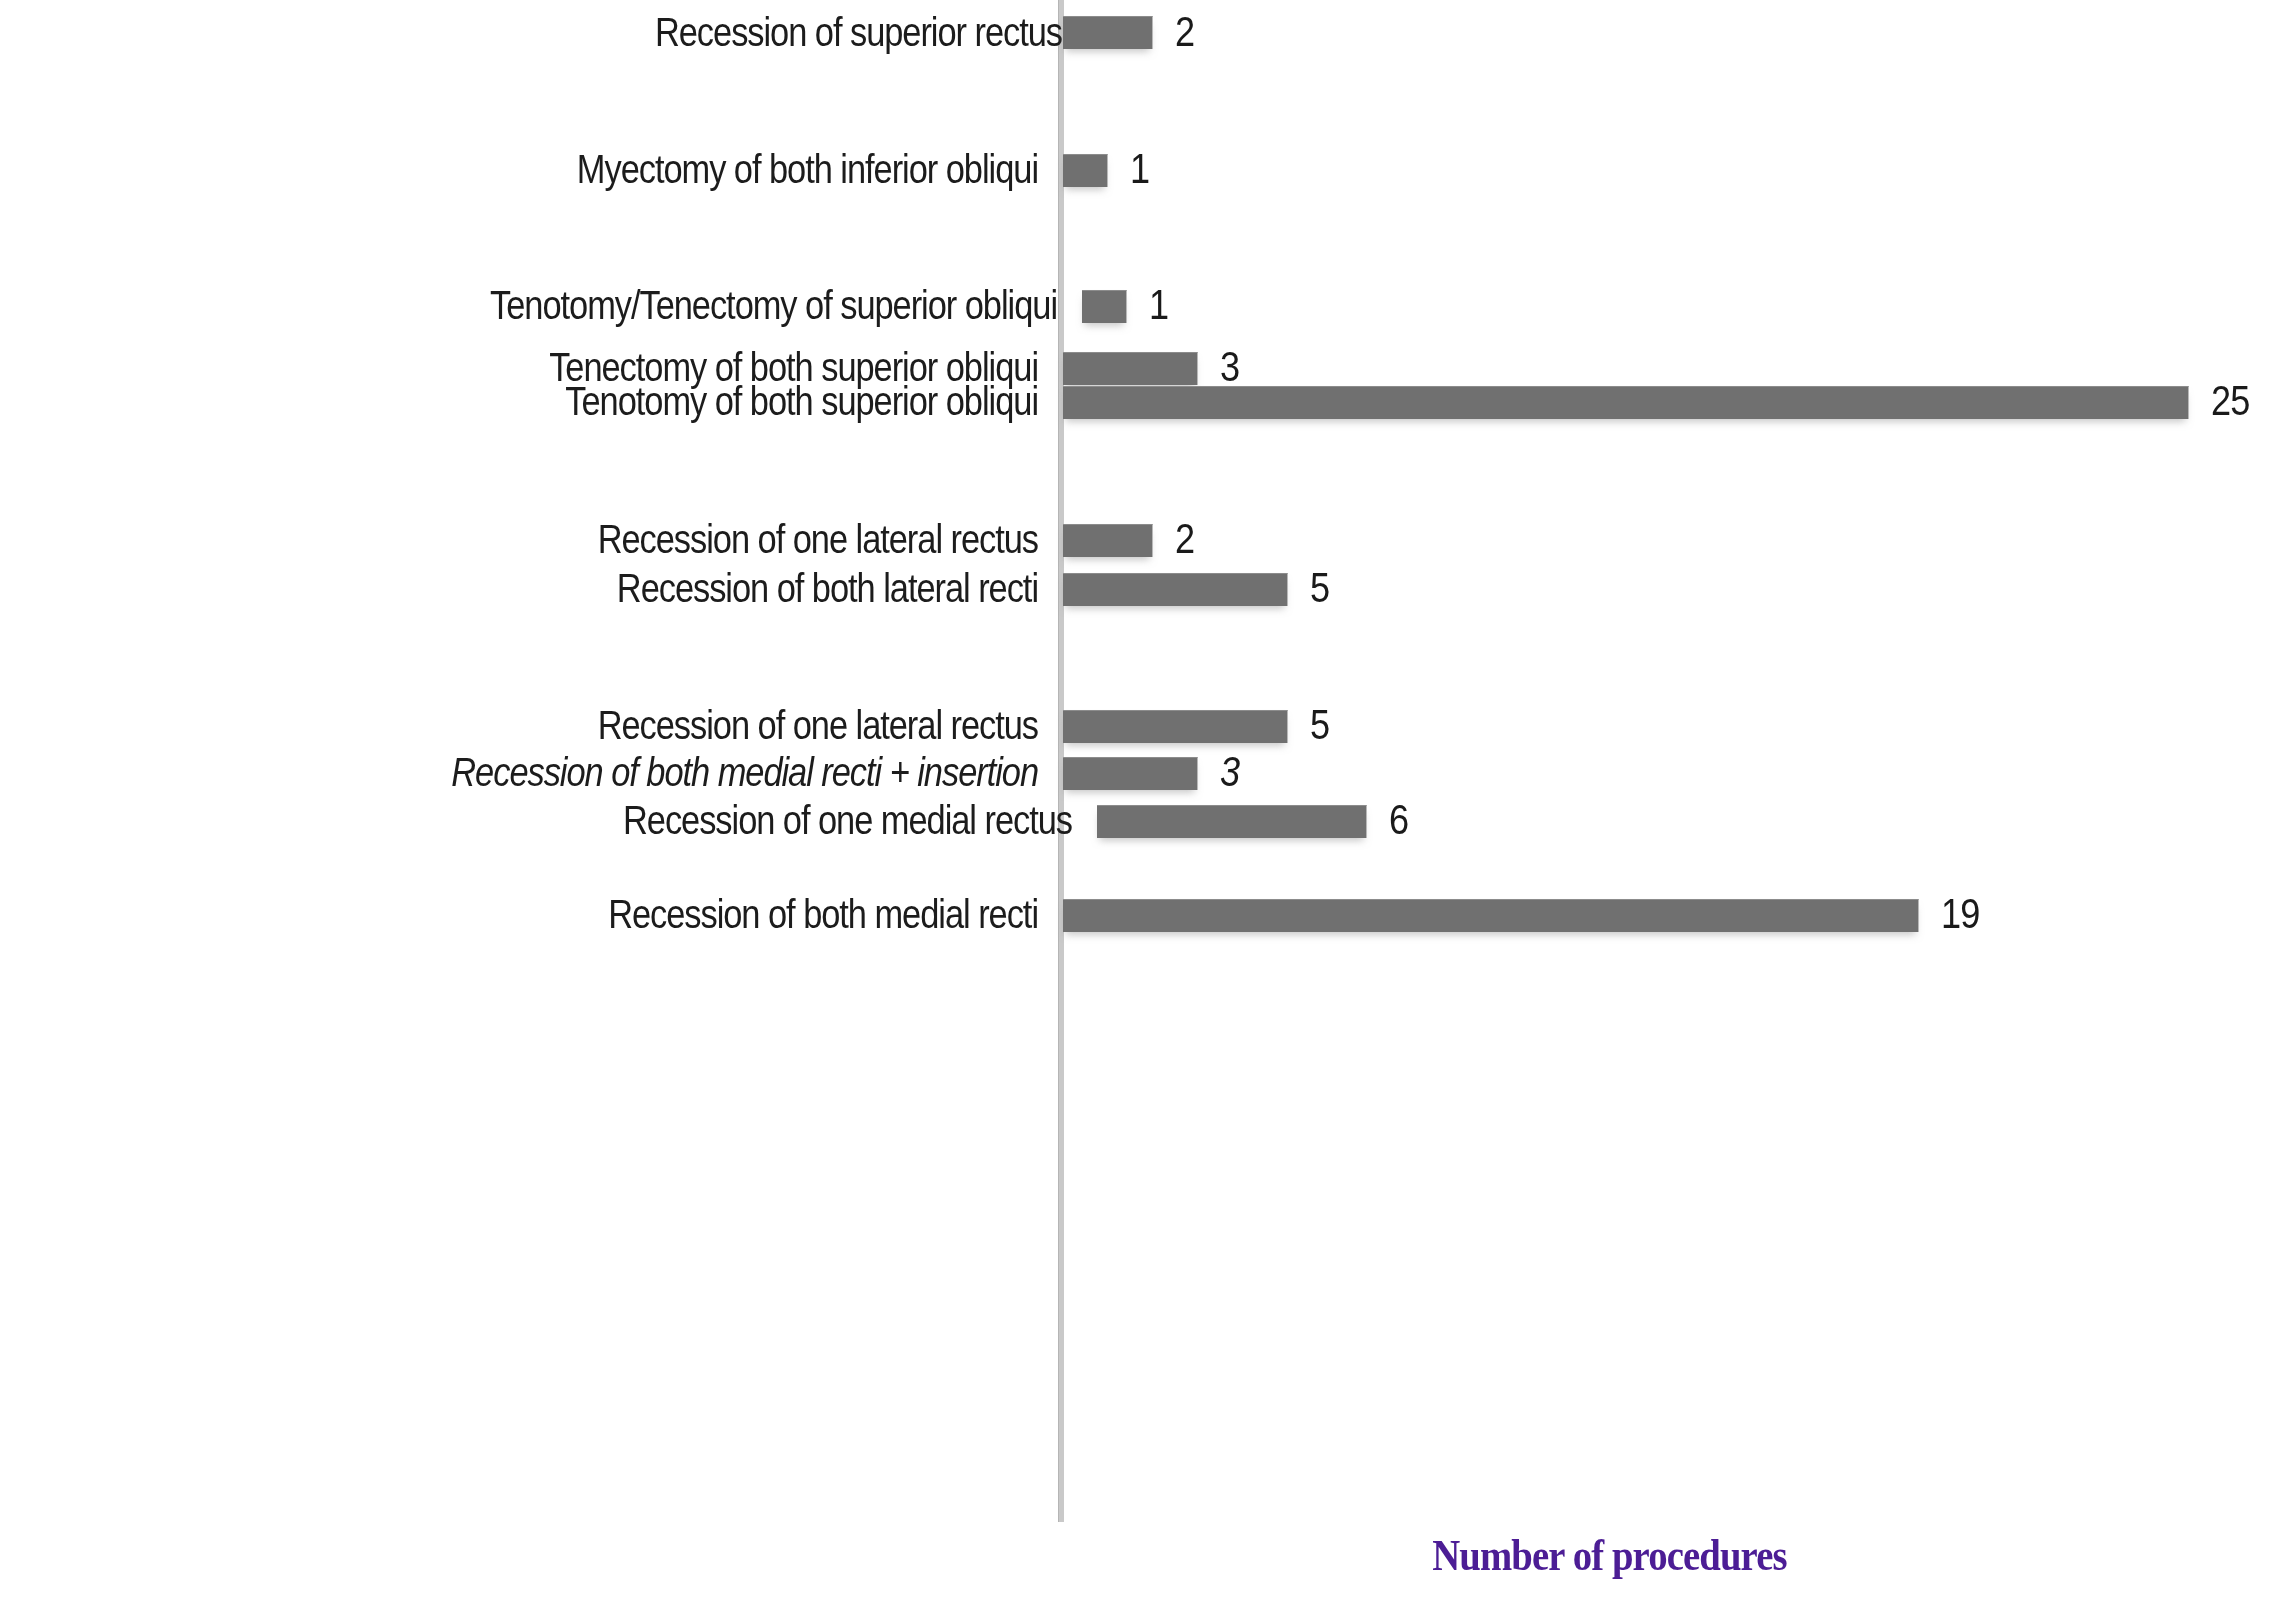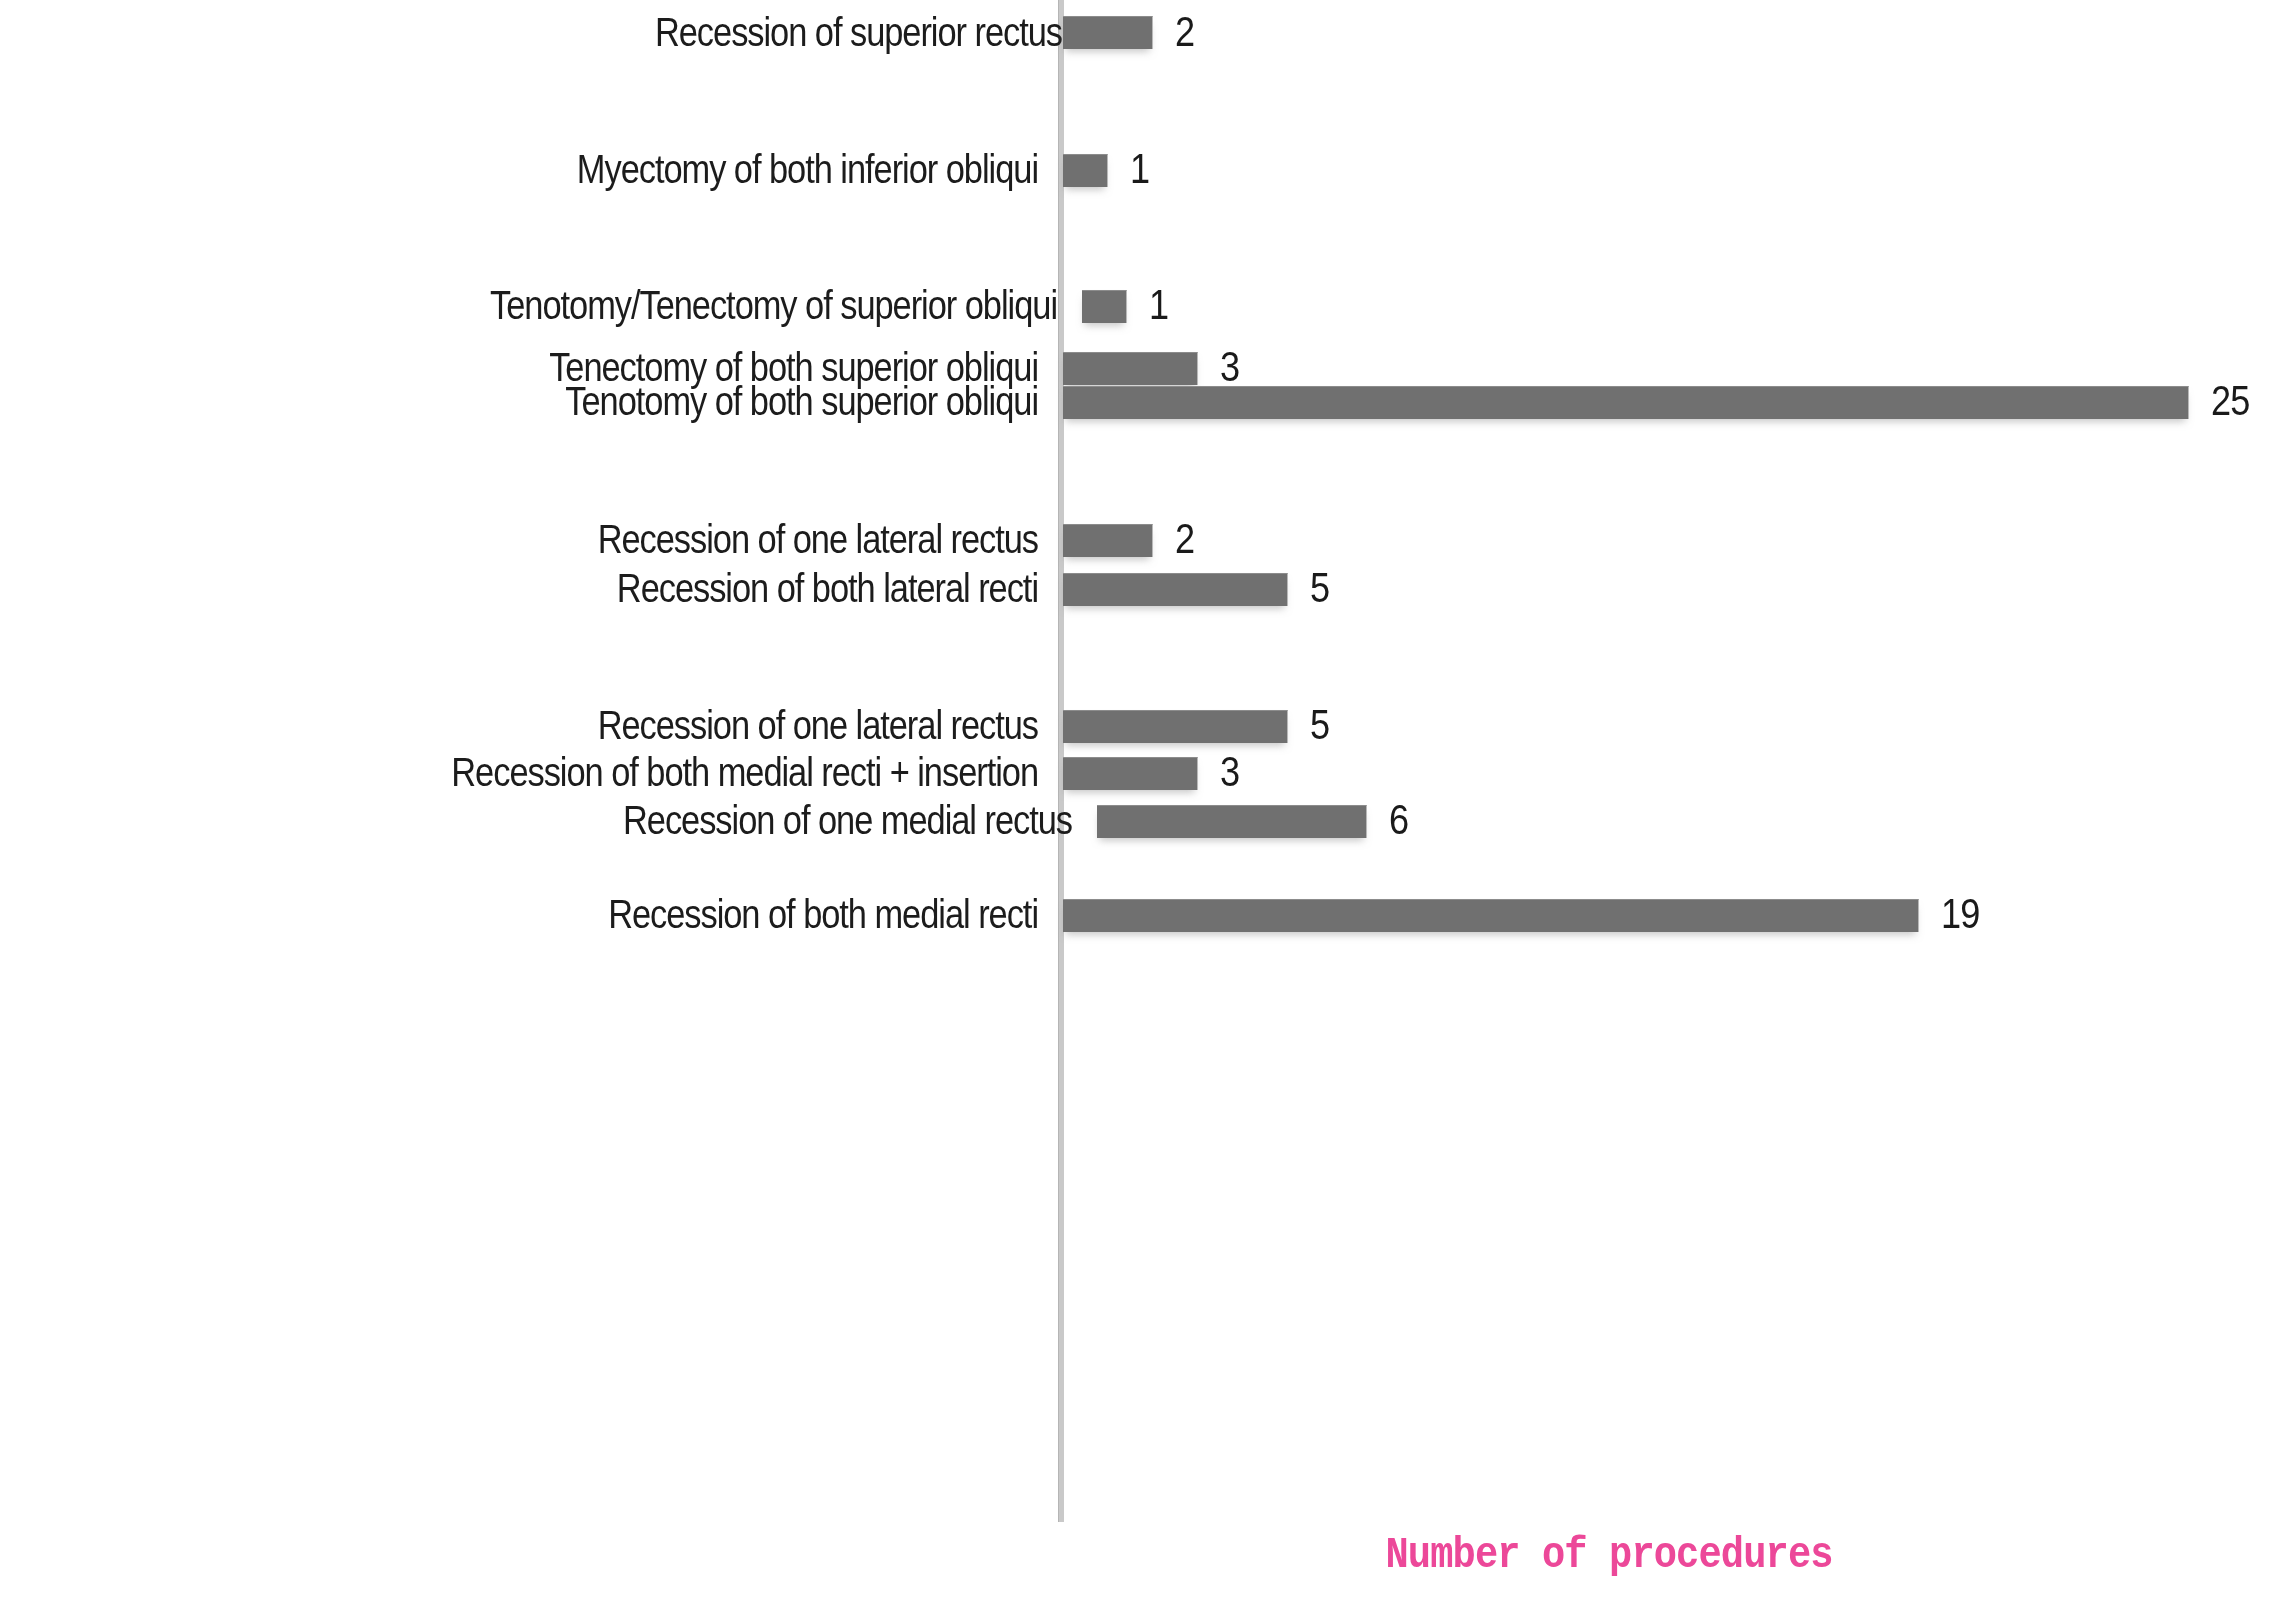--- a/index.html
+++ b/index.html
@@ -94,24 +94,24 @@
     transform-origin: left center;
   }
 
   
   .axis-title {
     position: absolute;
     left: 1065px;
     top: 1530px;
     width: 1088px;
     text-align: center;
-    font-family: Liberation Mono, monospace;
+    font-family: Liberation Serif, serif;
     font-size: 44px;
     font-weight: 700;
-    color: #ec4899;
+    color: #4c1d95;
     letter-spacing: -1px;
     white-space: nowrap;
   }
   .axis-title > span {
     display: inline-block;
     transform: scaleX(0.88);
     transform-origin: center center;
   }
 </style>
 </head>
@@ -154,21 +154,21 @@
         <div class="bar-row" style="top: 564px;">
           <div class="cat-label">Recession of both lateral recti</div>
           <div class="bar" style="width: 225px; background: rgb(112, 112, 112);"></div>
           <div class="bar-value" style="left: 1310px;">5</div>
         </div>
         <div class="bar-row" style="top: 701px;">
           <div class="cat-label">Recession of one lateral rectus</div>
           <div class="bar" style="width: 225px; background: rgb(112, 112, 112);"></div>
           <div class="bar-value" style="left: 1310px;">5</div>
         </div>
-        <div class="bar-row" style="top: 748px;">
+        <div class="bar-row" style="top: 748px; font-style: italic;">
           <div class="cat-label">Recession of both medial recti + insertion</div>
           <div class="bar" style="width: 135px; background: rgb(112, 112, 112);"></div>
           <div class="bar-value" style="left: 1220px;">3</div>
         </div>
         <div class="bar-row" style="top: 796px; margin-left: 34px;">
           <div class="cat-label">Recession of one medial rectus</div>
           <div class="bar" style="width: 270px; background: rgb(112, 112, 112);"></div>
           <div class="bar-value" style="left: 1355px;">6</div>
         </div>
         <div class="bar-row" style="top: 890px;">

